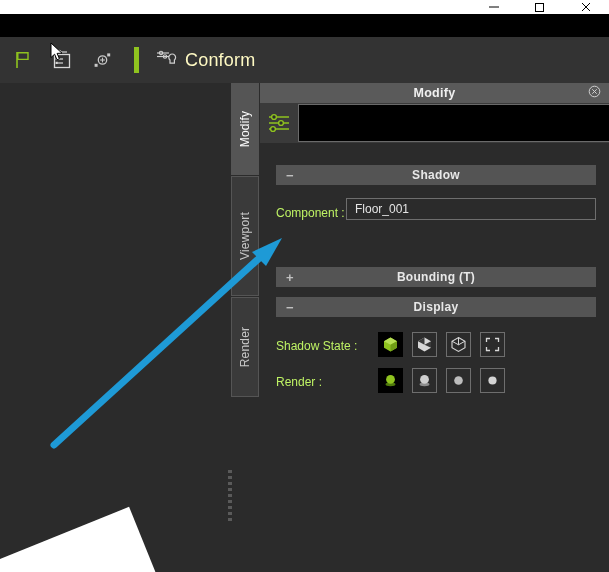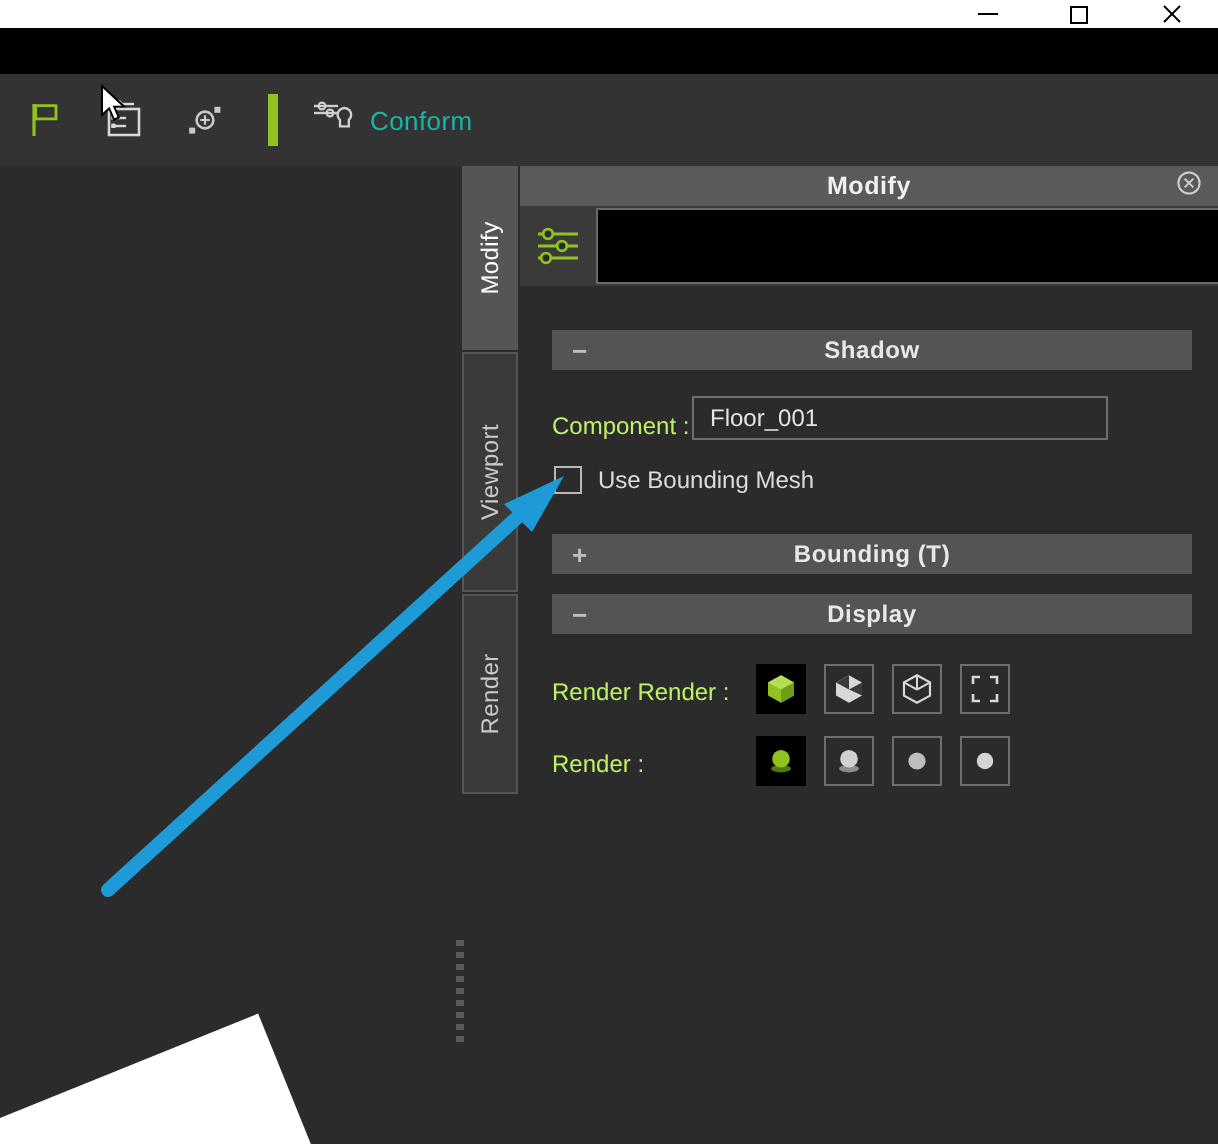--- a/index.html
+++ b/index.html
@@ -69,22 +69,22 @@
     margin-left: 14px;
     margin-right: 4px;
   }
   .tbgroup {
     display: flex;
     align-items: center;
     margin-left: 12px;
     gap: 8px;
   }
   .tblabel {
-    color: #14b8a6;
-    font-size: 13px;
+    color: #fef9c3;
+    font-size: 18px;
     letter-spacing: .2px;
   }
 
   
   .viewport {
     position: absolute;
     left: 0; top: 83px;
     width: 230px; height: 489px;
     background: #2b2b2b;
     overflow: hidden;
@@ -435,38 +435,34 @@
     </div>
 
     <div class="panel-body">
 
       <div class="section-bar" style="top:22px;">
         <span class="toggle">−</span>
         <span>Shadow</span>
       </div>
 
       <div class="row-label" style="left:16px; top:63px;">Component :</div>
-      <input class="text-input" style="left: 86px; top: 55px; width: 208px; height: 22px;" value="Floor_001">
-
-      <div class="checkrow" style="left:17px; top:90px;">
-        <div class="checkbox"></div>
-        <label>Use Bounding Mesh</label>
-      </div>
+      <input class="text-input" style="left: 86px; top: 55px; width: 250px; height: 22px;" value="Floor_001">
+
 
       <div class="section-bar" style="top:124px;">
         <span class="toggle">+</span>
         <span>Bounding  (T)</span>
       </div>
 
       <div class="section-bar" style="top:154px;">
         <span class="toggle">−</span>
         <span>Display</span>
       </div>
 
-      <div class="row-label" style="left:16px; top:196px;">Render Render  :</div>
+      <div class="row-label" style="left:16px; top:196px;">Shadow State  :</div>
       <div class="btnrow" style="left:118px; top:189px;">
         <div class="iconbtn active">
           <svg width="17" height="17" viewBox="0 0 17 17">
             <path d="M8.5 1.6 L15 5.2 L15 11.8 L8.5 15.4 L2 11.8 L2 5.2 Z" fill="#8fc31f"></path>
             <path d="M8.5 1.6 L15 5.2 L8.5 8.8 L2 5.2 Z" fill="#b6de55"></path>
             <path d="M8.5 8.8 L15 5.2 L15 11.8 L8.5 15.4 Z" fill="#6f9d16"></path>
           </svg>
         </div>
         <div class="iconbtn">
           <svg width="17" height="17" viewBox="0 0 17 17">

